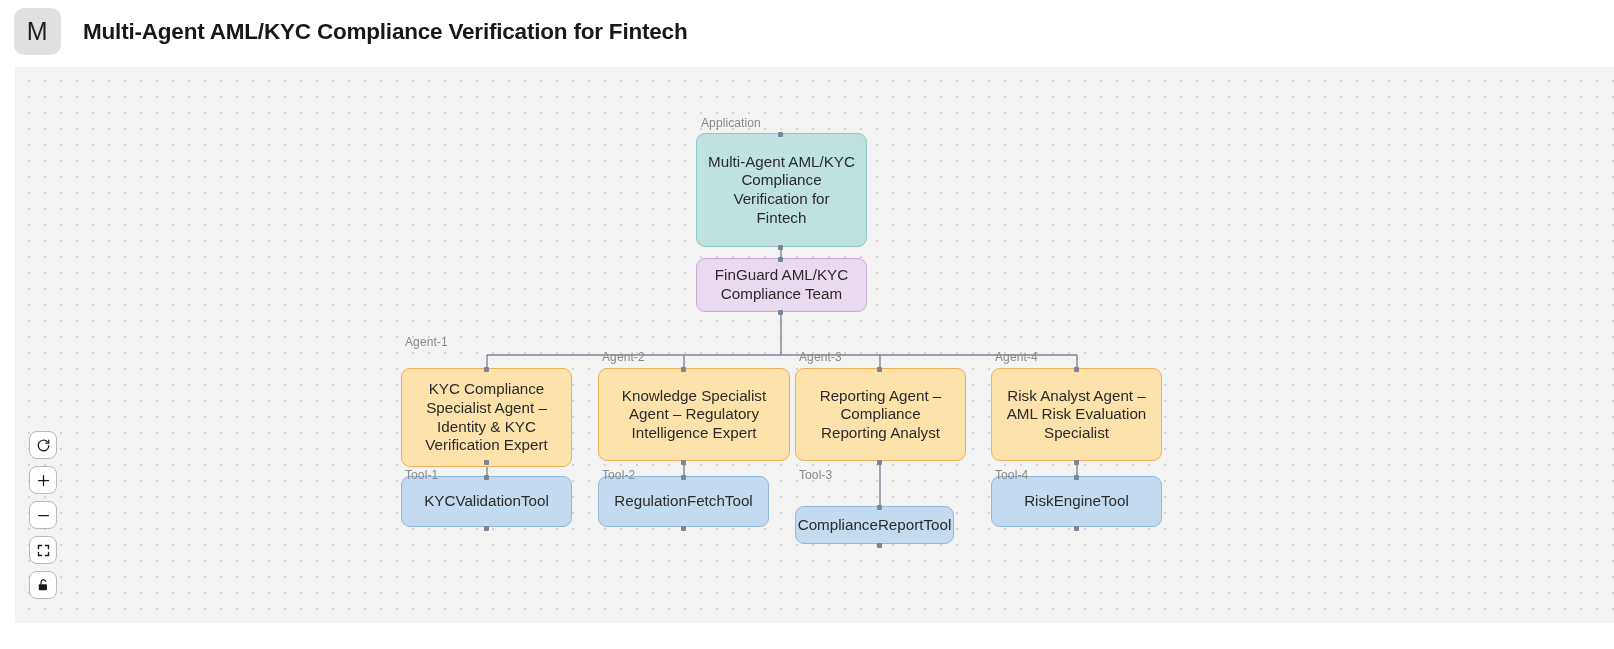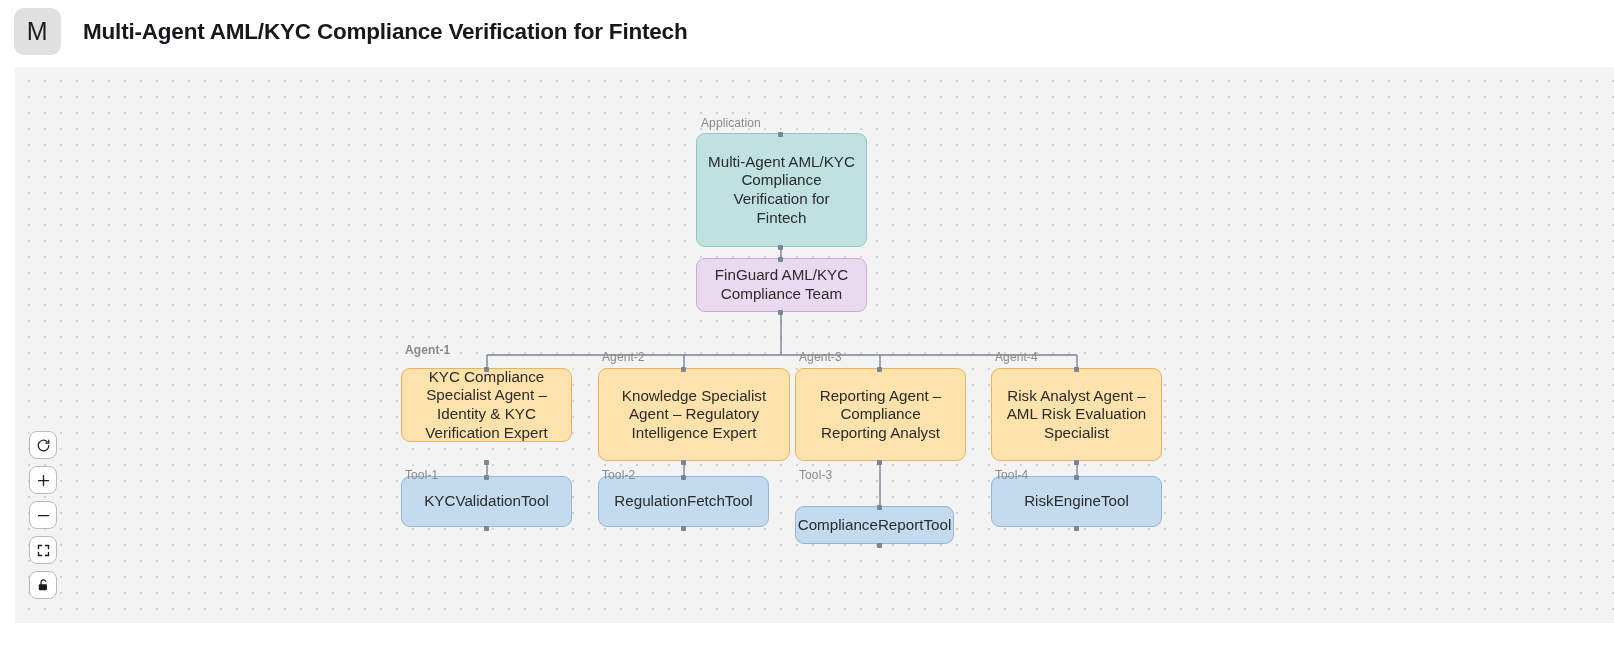--- a/index.html
+++ b/index.html
@@ -165,34 +165,34 @@
   <div class="handle" style="left:469px;  top:408px;"></div>
   <div class="handle" style="left:469px;  top:459px;"></div>
   <div class="handle" style="left:666px;  top:408px;"></div>
   <div class="handle" style="left:666px;  top:459px;"></div>
   <div class="handle" style="left:862px;  top:438px;"></div>
   <div class="handle" style="left:862px;  top:476px;"></div>
   <div class="handle" style="left:1059px; top:408px;"></div>
   <div class="handle" style="left:1059px; top:459px;"></div>
 
   <div class="node-label" style="left:686px; top:49px;">Application</div>
-  <div class="node-label" style="left:390px; top:276px;font-weight:bold;">Agent-1</div>
+  <div class="node-label" style="left:390px; top:268px;">Agent-1</div>
   <div class="node-label" style="left:587px; top:283px;">Agent-2</div>
   <div class="node-label" style="left:784px; top:283px;">Agent-3</div>
   <div class="node-label" style="left:980px; top:283px;">Agent-4</div>
   <div class="node-label" style="left:390px; top:401px;">Tool-1</div>
   <div class="node-label" style="left:587px; top:401px;">Tool-2</div>
   <div class="node-label" style="left:784px; top:401px;">Tool-3</div>
   <div class="node-label" style="left:980px; top:401px;">Tool-4</div>
 
   <div class="node n-app" style="left:681px; top:66px; width:171px; height:114px;">Multi-Agent AML/KYC Compliance Verification for Fintech</div>
 
   <div class="node n-team" style="left:681px; top:191px; width:171px; height:54px;">FinGuard AML/KYC Compliance Team</div>
 
-  <div class="node n-agent" style="left:386px; top:301px; width:171px; height:74px;">KYC Compliance Specialist Agent – Identity &amp; KYC Verification Expert</div>
+  <div class="node n-agent" style="left:386px; top:301px; width:171px; height:99px;">KYC Compliance Specialist Agent – Identity &amp; KYC Verification Expert</div>
 
   <div class="node n-agent" style="left:583px; top:301px; width:192px; height:93px;">Knowledge Specialist Agent – Regulatory Intelligence Expert</div>
 
   <div class="node n-agent" style="left:780px; top:301px; width:171px; height:93px;">Reporting Agent – Compliance Reporting Analyst</div>
 
   <div class="node n-agent" style="left:976px; top:301px; width:171px; height:93px;">Risk Analyst Agent – AML Risk Evaluation Specialist</div>
 
   <div class="node n-tool" style="left:583px; top:409px; width:171px; height:51px;">RegulationFetchTool</div>
 
   <div class="node n-tool" style="left:386px; top:409px; width:171px; height:51px;">KYCValidationTool</div>

